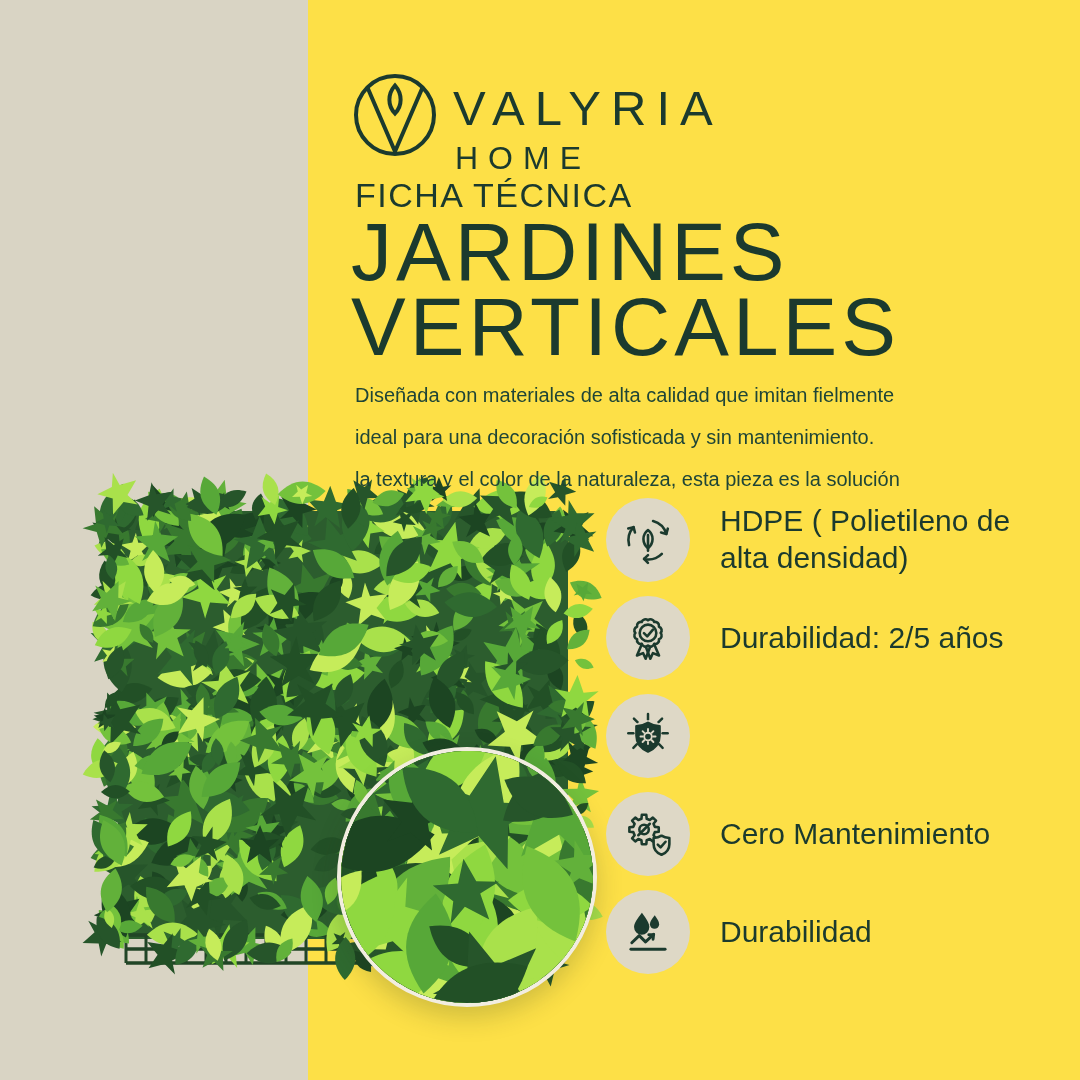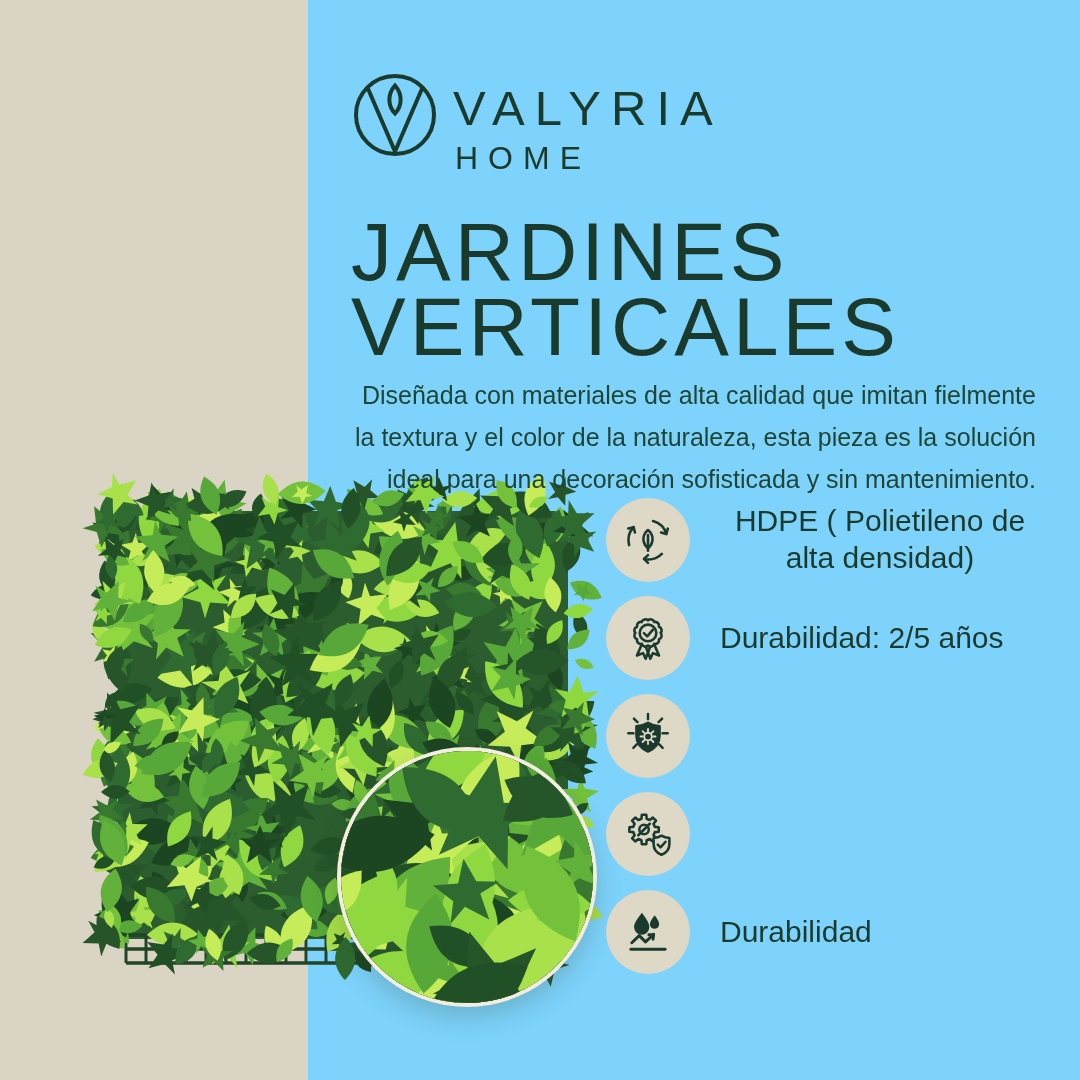--- a/index.html
+++ b/index.html
@@ -1,34 +1,34 @@
 <!DOCTYPE html>
 <html><head>
 <meta charset="utf-8">
 <style>
   html,body{margin:0;padding:0;background:#ffffff;}
-  .canvas{position:relative;width:1080px;height:1080px;background:#7dd3fc;overflow:hidden;
+  .canvas{position:relative;width:1080px;height:1080px;background:#fde047;overflow:hidden;
           font-family:"Liberation Sans", sans-serif;color:#1b3a2e;}
   .band{position:absolute;left:0;top:0;width:308px;height:1080px;background:#d9d4c4;}
 
   
   .logo-row{position:absolute;left:352px;top:72px;display:flex;align-items:flex-start;}
   .logo-mark{width:86px;height:86px;}
   .logo-text{margin-left:15px;padding-top:12px;}
   .brand-name{font-size:49px;letter-spacing:10px;font-weight:500;line-height:1;}
   .brand-sub{font-size:32px;letter-spacing:10px;font-weight:500;margin-top:7px;margin-left:2px;}
 
   .kicker{position:absolute;left:355px;top:176px;font-size:34px;letter-spacing:1.5px;font-weight:500;}
   .title{position:absolute;left:351px;top:214px;font-size:82px;line-height:0.92;letter-spacing:4px;font-weight:500;}
 
-  .description{position:absolute;left:355px;top:374px;font-size:25px;line-height:42px;color:#1f4537;text-align:right;}
+  .description{position:absolute;left:355px;top:374px;font-size:20px;line-height:42px;color:#1f4537;}
 
   
   .features{position:absolute;left:606px;top:498px;}
-  .feature{display:flex;align-items:center;height:84px;margin-bottom:14px;text-align:center;}
+  .feature{display:flex;align-items:center;height:84px;margin-bottom:14px;}
   .feature-bubble{width:84px;height:84px;border-radius:50%;background:#ded8c6;flex:0 0 auto;
                   display:flex;align-items:center;justify-content:center;}
   .feature-bubble svg{width:54px;height:54px;display:block;}
   .feature-label{margin-left:30px;font-size:30px;line-height:1.22;max-width:320px;}
 
   
   .panel{position:absolute;left:100px;top:497px;width:485px;height:505px;}
   .panel svg{overflow:visible;display:block;}
   .detail{position:absolute;left:337px;top:747px;width:260px;height:260px;box-sizing:border-box;
           border:4px solid #f2ede0;border-radius:50%;overflow:hidden;background:#2c5d2e;
@@ -899,29 +899,30 @@
         <path d="M70.2 16.2 L43 79.5"></path>
         <path d="M43 13.5 C50.5 22 50.5 33.5 43 41.5 C35.5 33.5 35.5 22 43 13.5 Z"></path>
       </g>
     </svg>
     <div class="logo-text">
       <div class="brand-name">VALYRIA</div>
       <div class="brand-sub">HOME</div>
     </div>
   </div>
 
+  <div class="kicker">FICHA TÉCNICA</div>
   <div class="title">
     <div>JARDINES</div>
     <div>VERTICALES</div>
   </div>
 
   <div class="description">
     <div>Diseñada con materiales de alta calidad que imitan fielmente</div>
+    <div>ideal para una decoración sofisticada y sin mantenimiento.</div>
     <div>la textura y el color de la naturaleza, esta pieza es la solución</div>
-    <div>ideal para una decoración sofisticada y sin mantenimiento.</div>
   </div>
 
   <div class="features">
 
     <div class="feature">
       <div class="feature-bubble">
         <svg viewBox="0 0 48 48">
           <g stroke="#1b3a2e" stroke-width="2.3" fill="none" stroke-linecap="round" stroke-linejoin="round">
             <g>
               <path d="M28.5 7.2 A17.2 17.2 0 0 1 40.3 18.6"></path>
@@ -991,20 +992,21 @@
         <svg viewBox="0 0 48 48">
           <g stroke="#1b3a2e" stroke-width="2.3" fill="none" stroke-linecap="round" stroke-linejoin="round">
             <path d="M33.55 18.01 L 33.55 21.99 L 30.02 22.35 L 28.89 25.07 L 31.13 27.82 L 28.32 30.63 L 25.57 28.39 L 22.85 29.52 L 22.49 33.05 L 18.51 33.05 L 18.15 29.52 L 15.43 28.39 L 12.68 30.63 L 9.87 27.82 L 12.11 25.07 L 10.98 22.35 L 7.45 21.99 L 7.45 18.01 L 10.98 17.65 L 12.11 14.93 L 9.87 12.18 L 12.68 9.37 L 15.43 11.61 L 18.15 10.48 L 18.51 6.95 L 22.49 6.95 L 22.85 10.48 L 25.57 11.61 L 28.32 9.37 L 31.13 12.18 L 28.89 14.93 L 30.02 17.65 Z"></path>
             <circle cx="20.5" cy="20" r="4.2"></circle>
             <path d="M15.4 25.1 L25.6 14.9"></path>
             <path d="M36 25.5 C38.2 26.9 40.6 27.4 43 27.5 V33 C43 37.6 40 40.8 36 42.5 C32 40.8 29 37.6 29 33 V27.5 C31.4 27.4 33.8 26.9 36 25.5 Z" fill="#ded8c6"></path>
             <path d="M32.7 33.4 L35.2 35.9 L39.6 30.9"></path>
           </g>
         </svg>
       </div>
+      <div class="feature-label">Cero Mantenimiento</div>
     </div>
 
     <div class="feature">
       <div class="feature-bubble">
         <svg viewBox="0 0 48 48">
           <g stroke="#1b3a2e" stroke-width="2.6" fill="none" stroke-linecap="round" stroke-linejoin="round">
             <path d="M18.6 6.8 C22.6 12.4 25.2 16 25.2 19.6 A6.8 6.8 0 0 1 11.6 19.6 C11.6 16 14.4 12.4 18.6 6.8 Z" fill="#1b3a2e" stroke="none"></path>
             <path d="M30 9.2 C32.4 12.7 33.9 14.9 33.9 17.1 A4.1 4.1 0 0 1 25.7 17.1 C25.7 14.9 27.3 12.7 30 9.2 Z" fill="#1b3a2e" stroke="none"></path>
             <path d="M9.6 33.6 L16.2 27.2 L21.8 32.8 L29 26.1"></path>
             <path d="M29 26.1 L24.7 26.4 M29 26.1 L28.5 30.4"></path>

